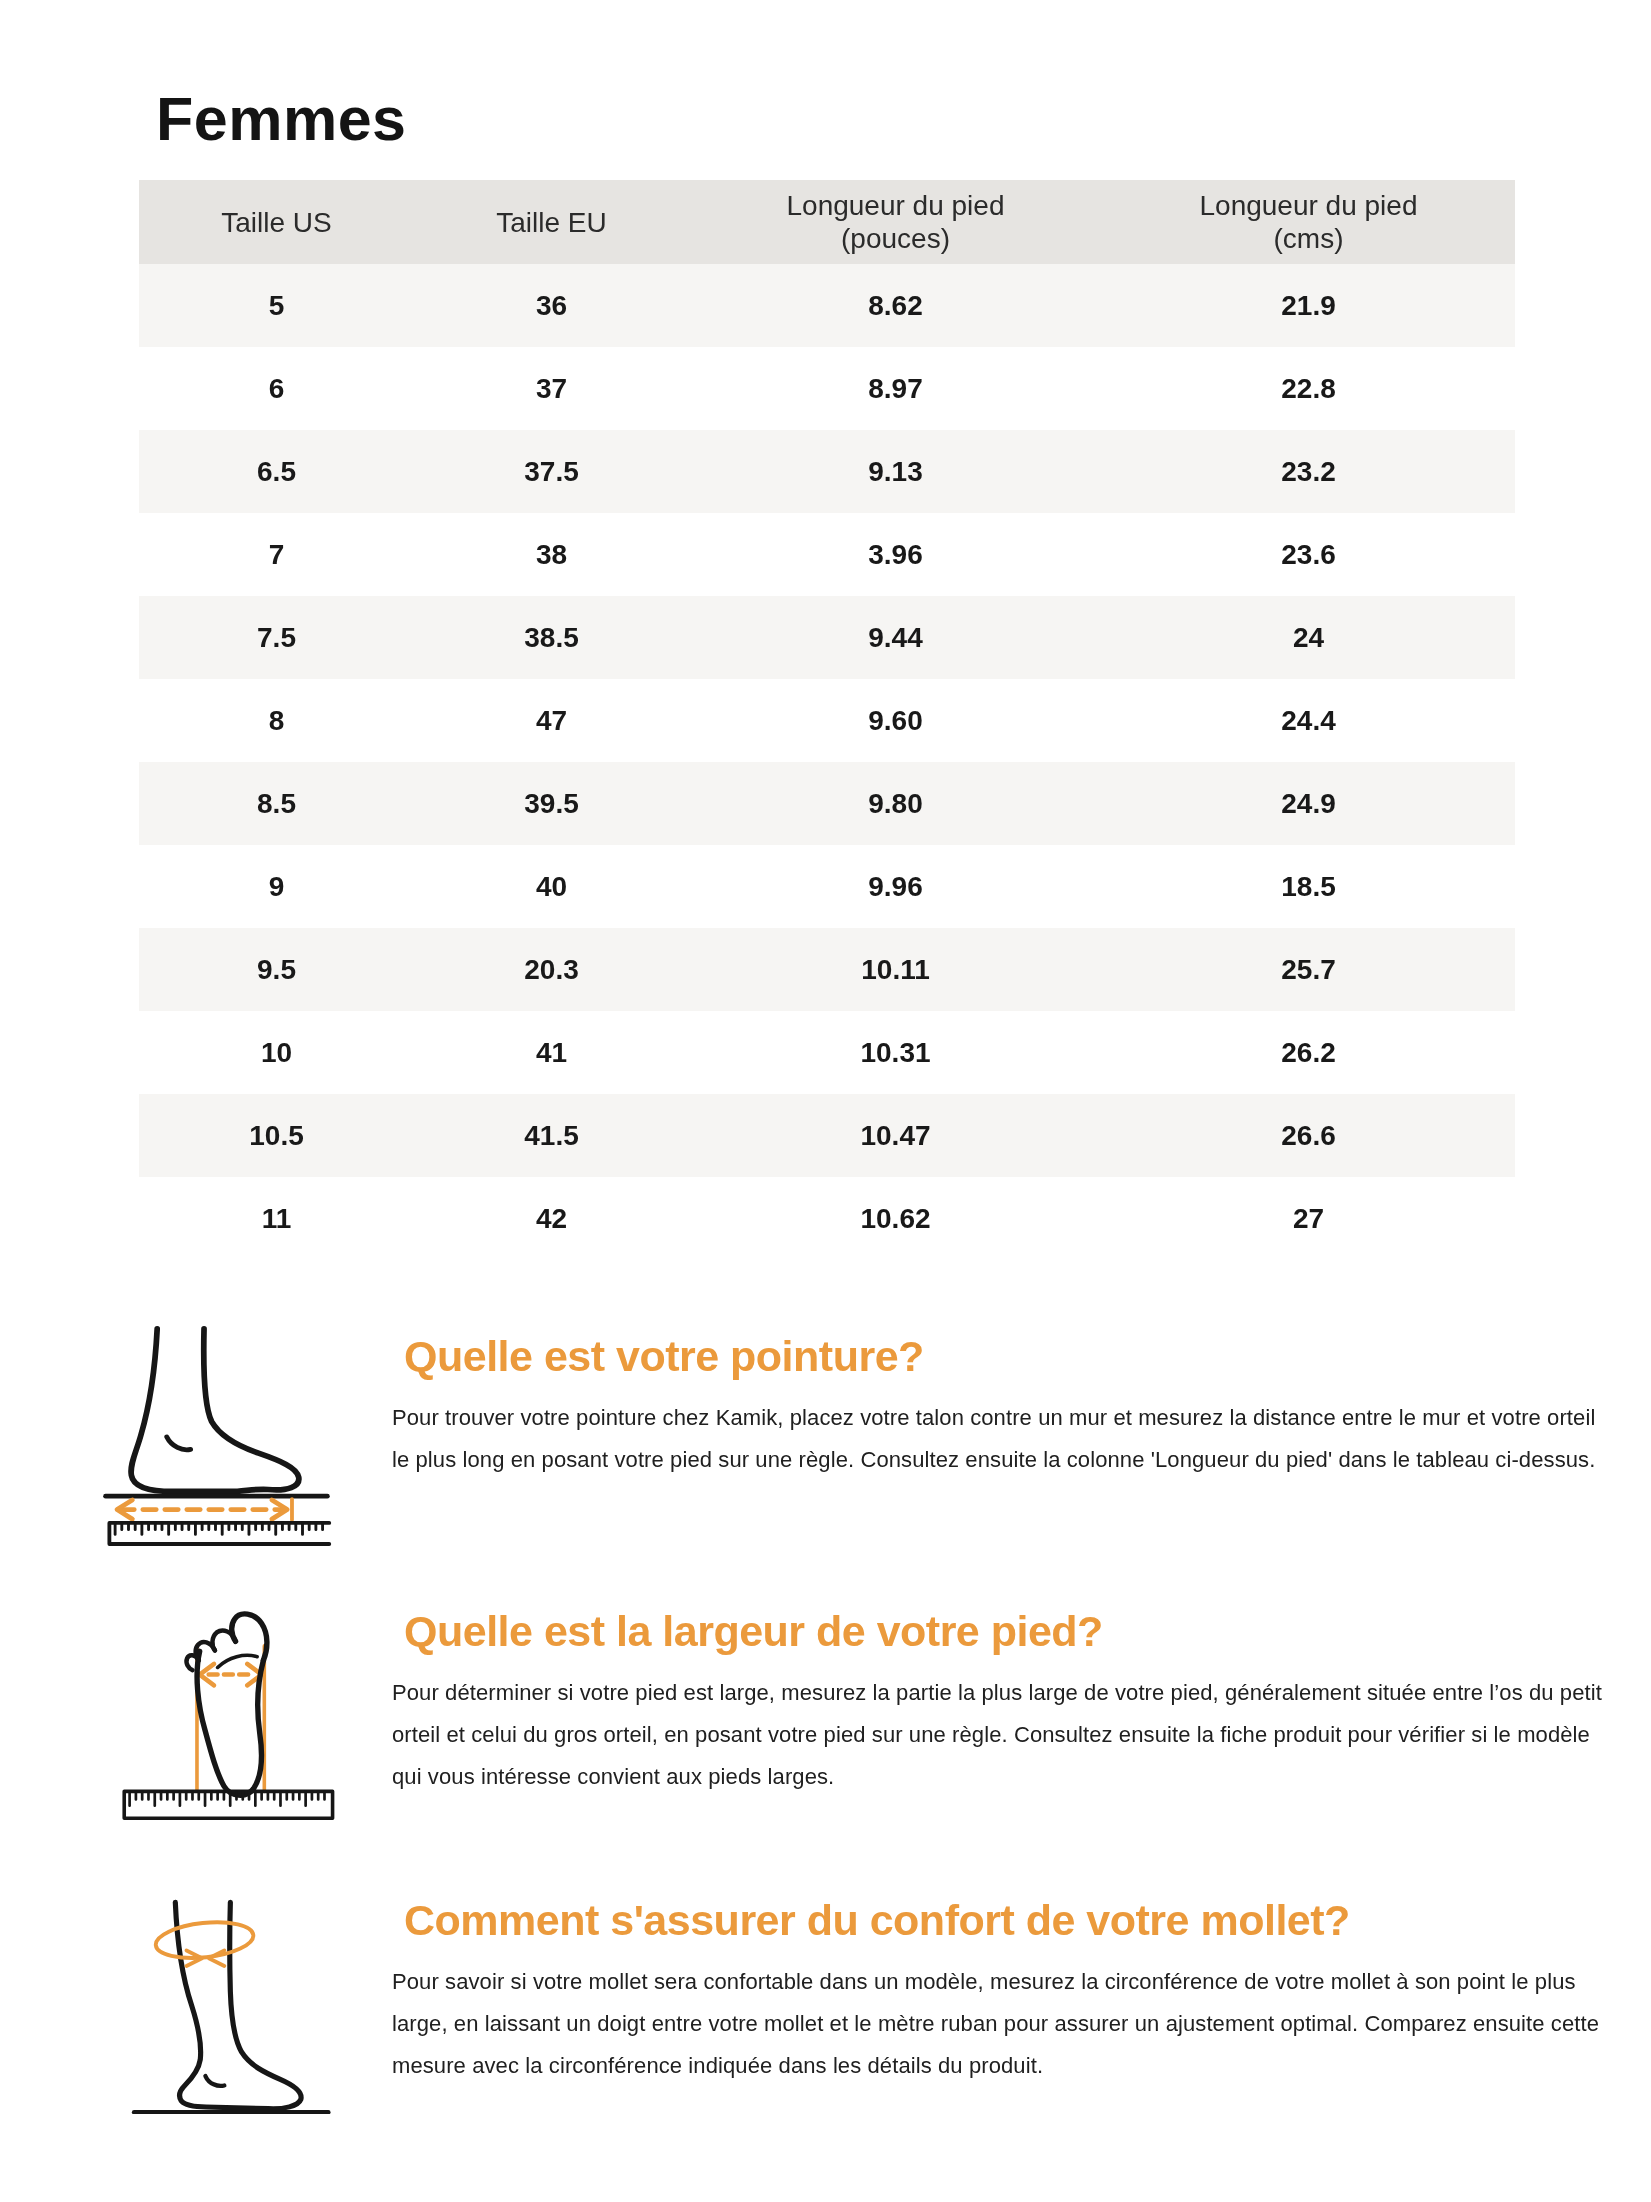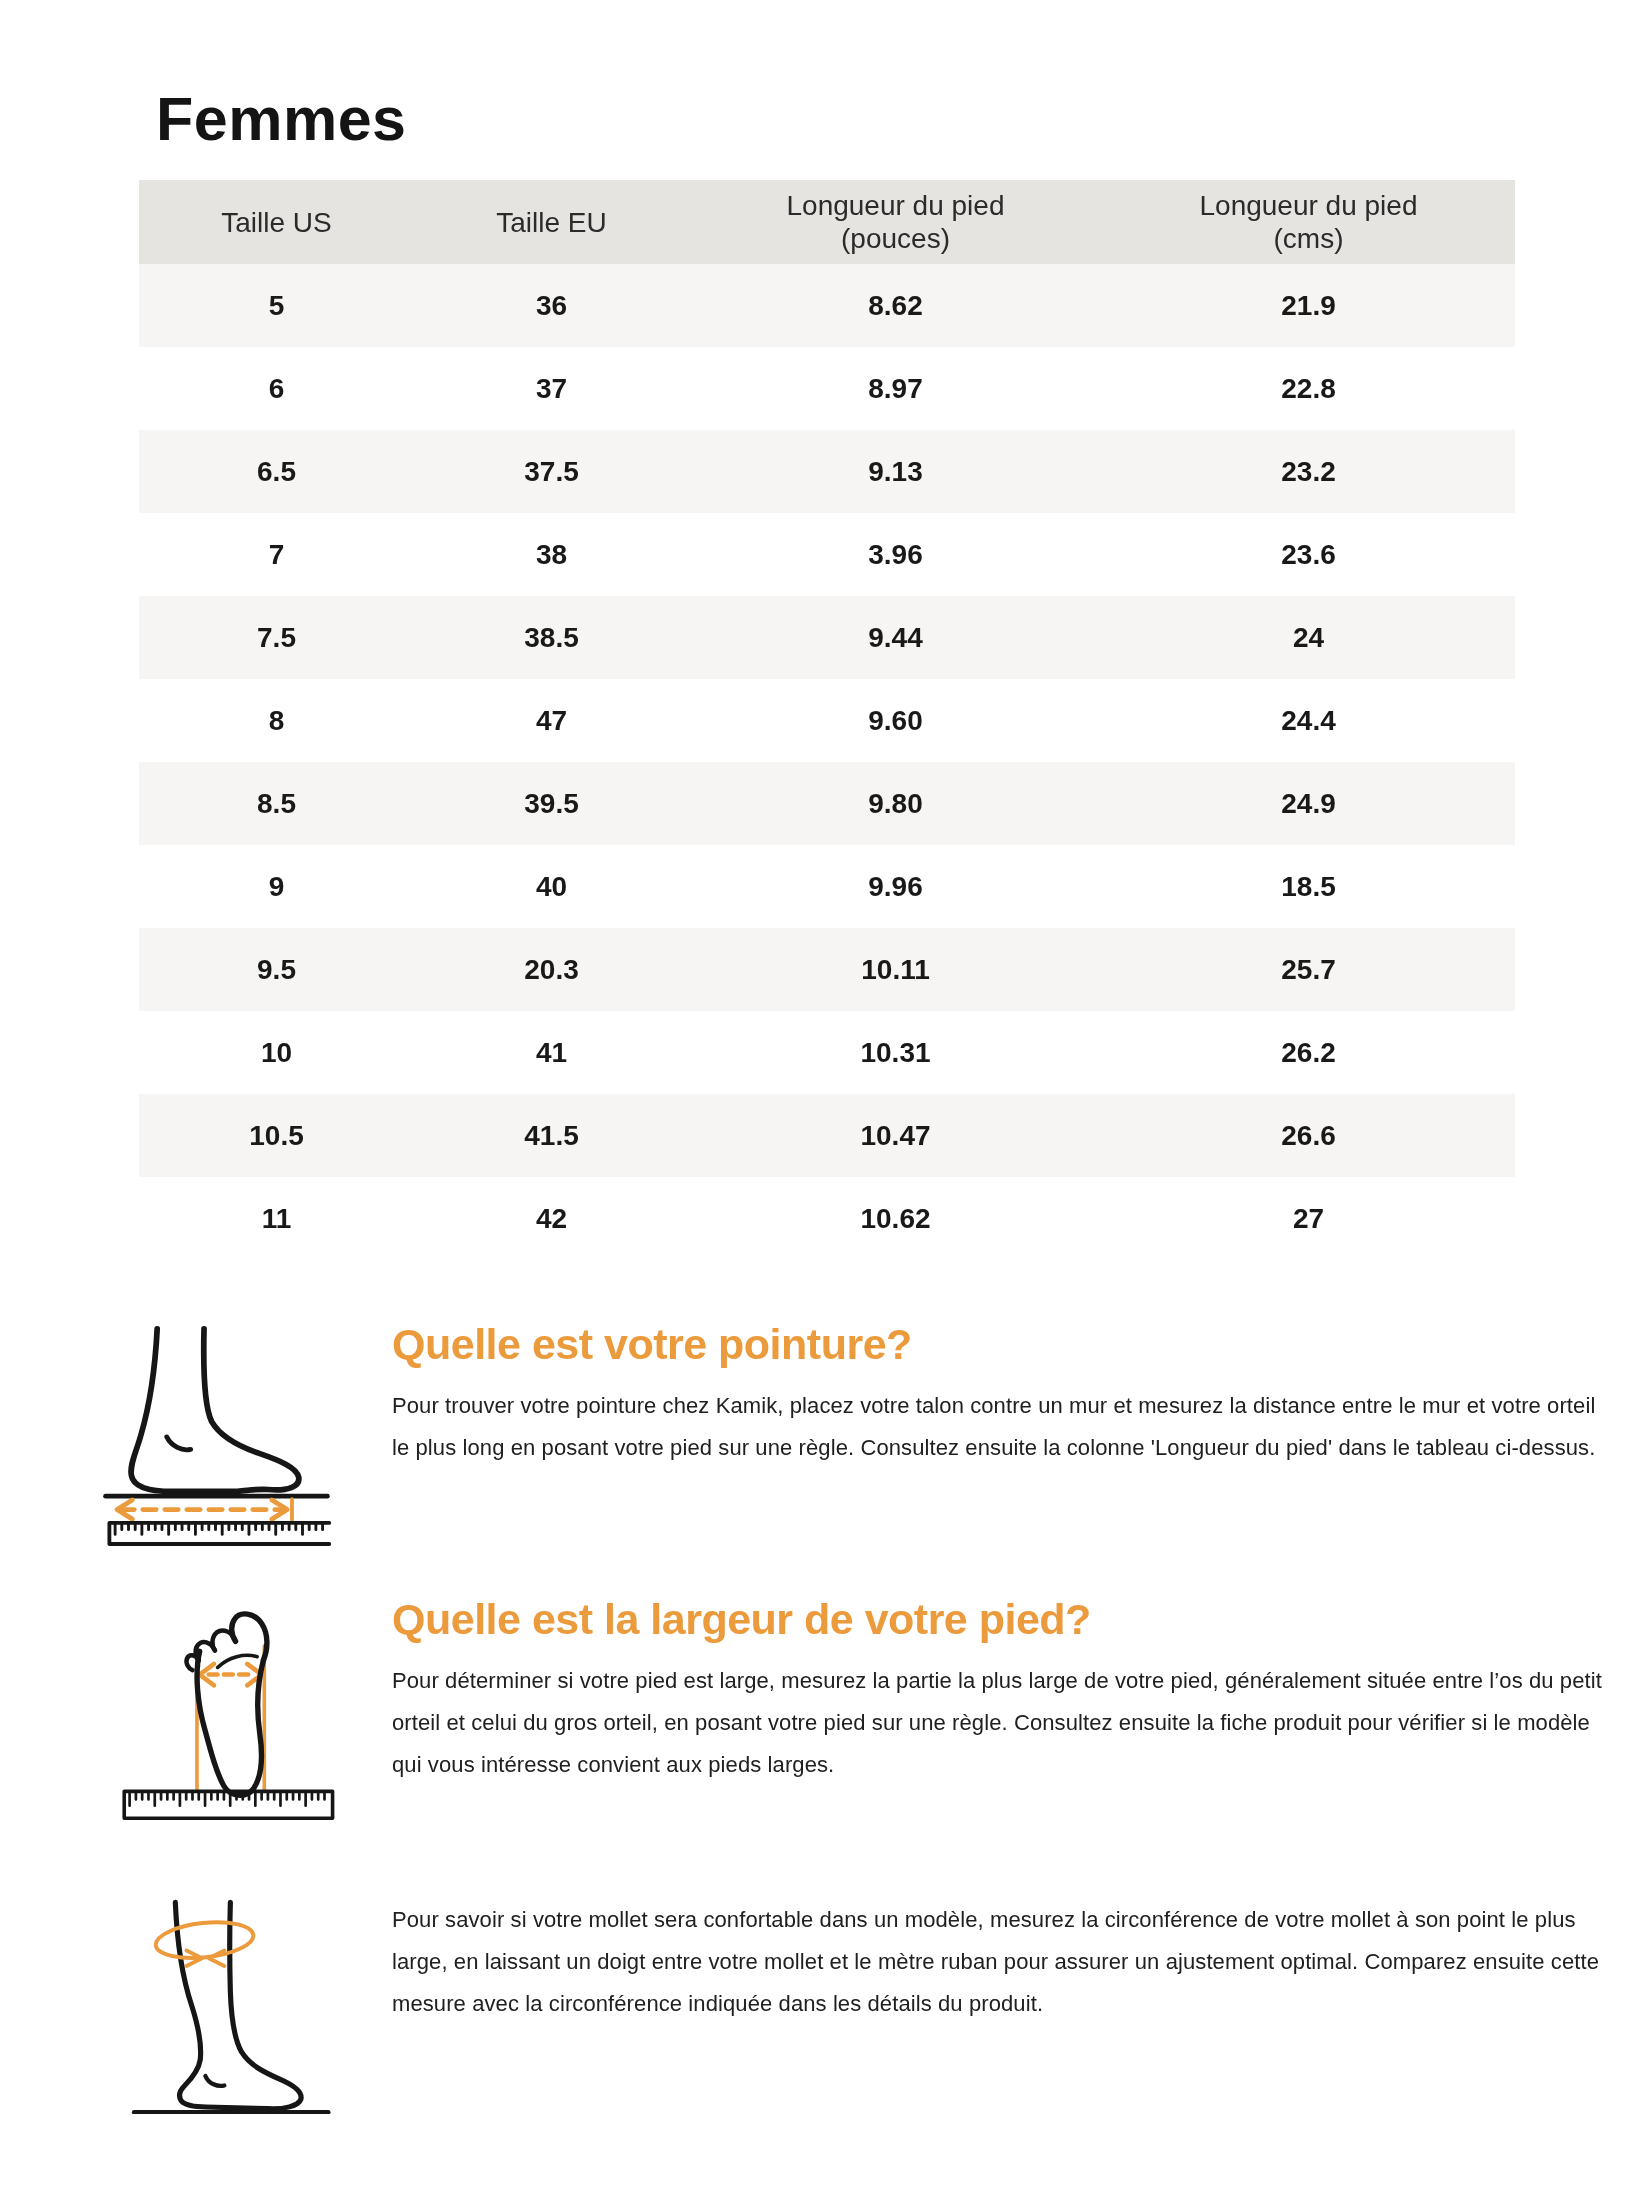--- a/index.html
+++ b/index.html
@@ -37,21 +37,21 @@
   .size-table tbody tr:nth-child(odd){background:var(--row-alt);}
   .icon{position:absolute;}
   .icon-side{left:96px;top:1324px;}
   .icon-top{left:115px;top:1592px;}
   .icon-calf{left:122px;top:1897px;}
   .text-block{position:absolute;left:392px;width:1214px;}
   .tb-1{top:1319px;}
   .tb-2{top:1594px;}
   .tb-3{top:1883px;}
   .text-block h2{
-    margin:0;font-size:43px;line-height:50px;font-weight:bold;
+    margin:12px;font-size:43px;line-height:50px;font-weight:bold;
     color:var(--accent);letter-spacing:-0.5px;
   }
   .text-block p{
     margin:16.3px 0 0 0;font-size:22px;line-height:42px;color:#202020;letter-spacing:0.1px;
   }
   svg .ink{stroke:#161616;fill:none;stroke-linecap:round;stroke-linejoin:round;}
   svg .orange{stroke:var(--accent);fill:none;stroke-linecap:round;stroke-linejoin:round;}
 </style>
 </head>
 <body>
@@ -201,17 +201,18 @@
   <svg class="icon icon-calf" width="215" height="217" viewBox="0 0 250 252" aria-hidden="true">
     <path class="ink" stroke-width="6" d="M62,6 C64,52 71,96 81,126 C89,151 93,171 91,189 C89,202 81,211 73,219 C67,225 65,231 69,237 C74,243 86,244 98,244 L170,246 C188,247 205,243 208,235 C210,227 200,219 184,212 C166,204 149,196 139,180 C131,166 127,140 126,110 C125,75 125,40 126,6"></path>
     <path class="ink" stroke-width="5" d="M97,208 C101,217 111,221 119,219"></path>
     <path class="ink" stroke-width="5" d="M14,250 H240"></path>
     <ellipse class="orange" stroke-width="4.5" cx="96" cy="50" rx="57" ry="20" transform="rotate(-6 96 50)"></ellipse>
     <path class="orange" stroke-width="4.5" d="M75,62 L93,71 L75,80"></path>
     <path class="orange" stroke-width="4.5" d="M119,62 L101,71 L119,80"></path>
   </svg>
 
   <div class="text-block tb-3">
+    <h2>Comment s'assurer du confort de votre mollet?</h2>
     <p>Pour savoir si votre mollet sera confortable dans un modèle, mesurez la circonférence de votre mollet à son point le plus large, en laissant un doigt entre votre mollet et le mètre ruban pour assurer un ajustement optimal. Comparez ensuite cette mesure avec la circonférence indiquée dans les détails du produit.</p>
   </div>
 
 </div>
 
 
 </body></html>

